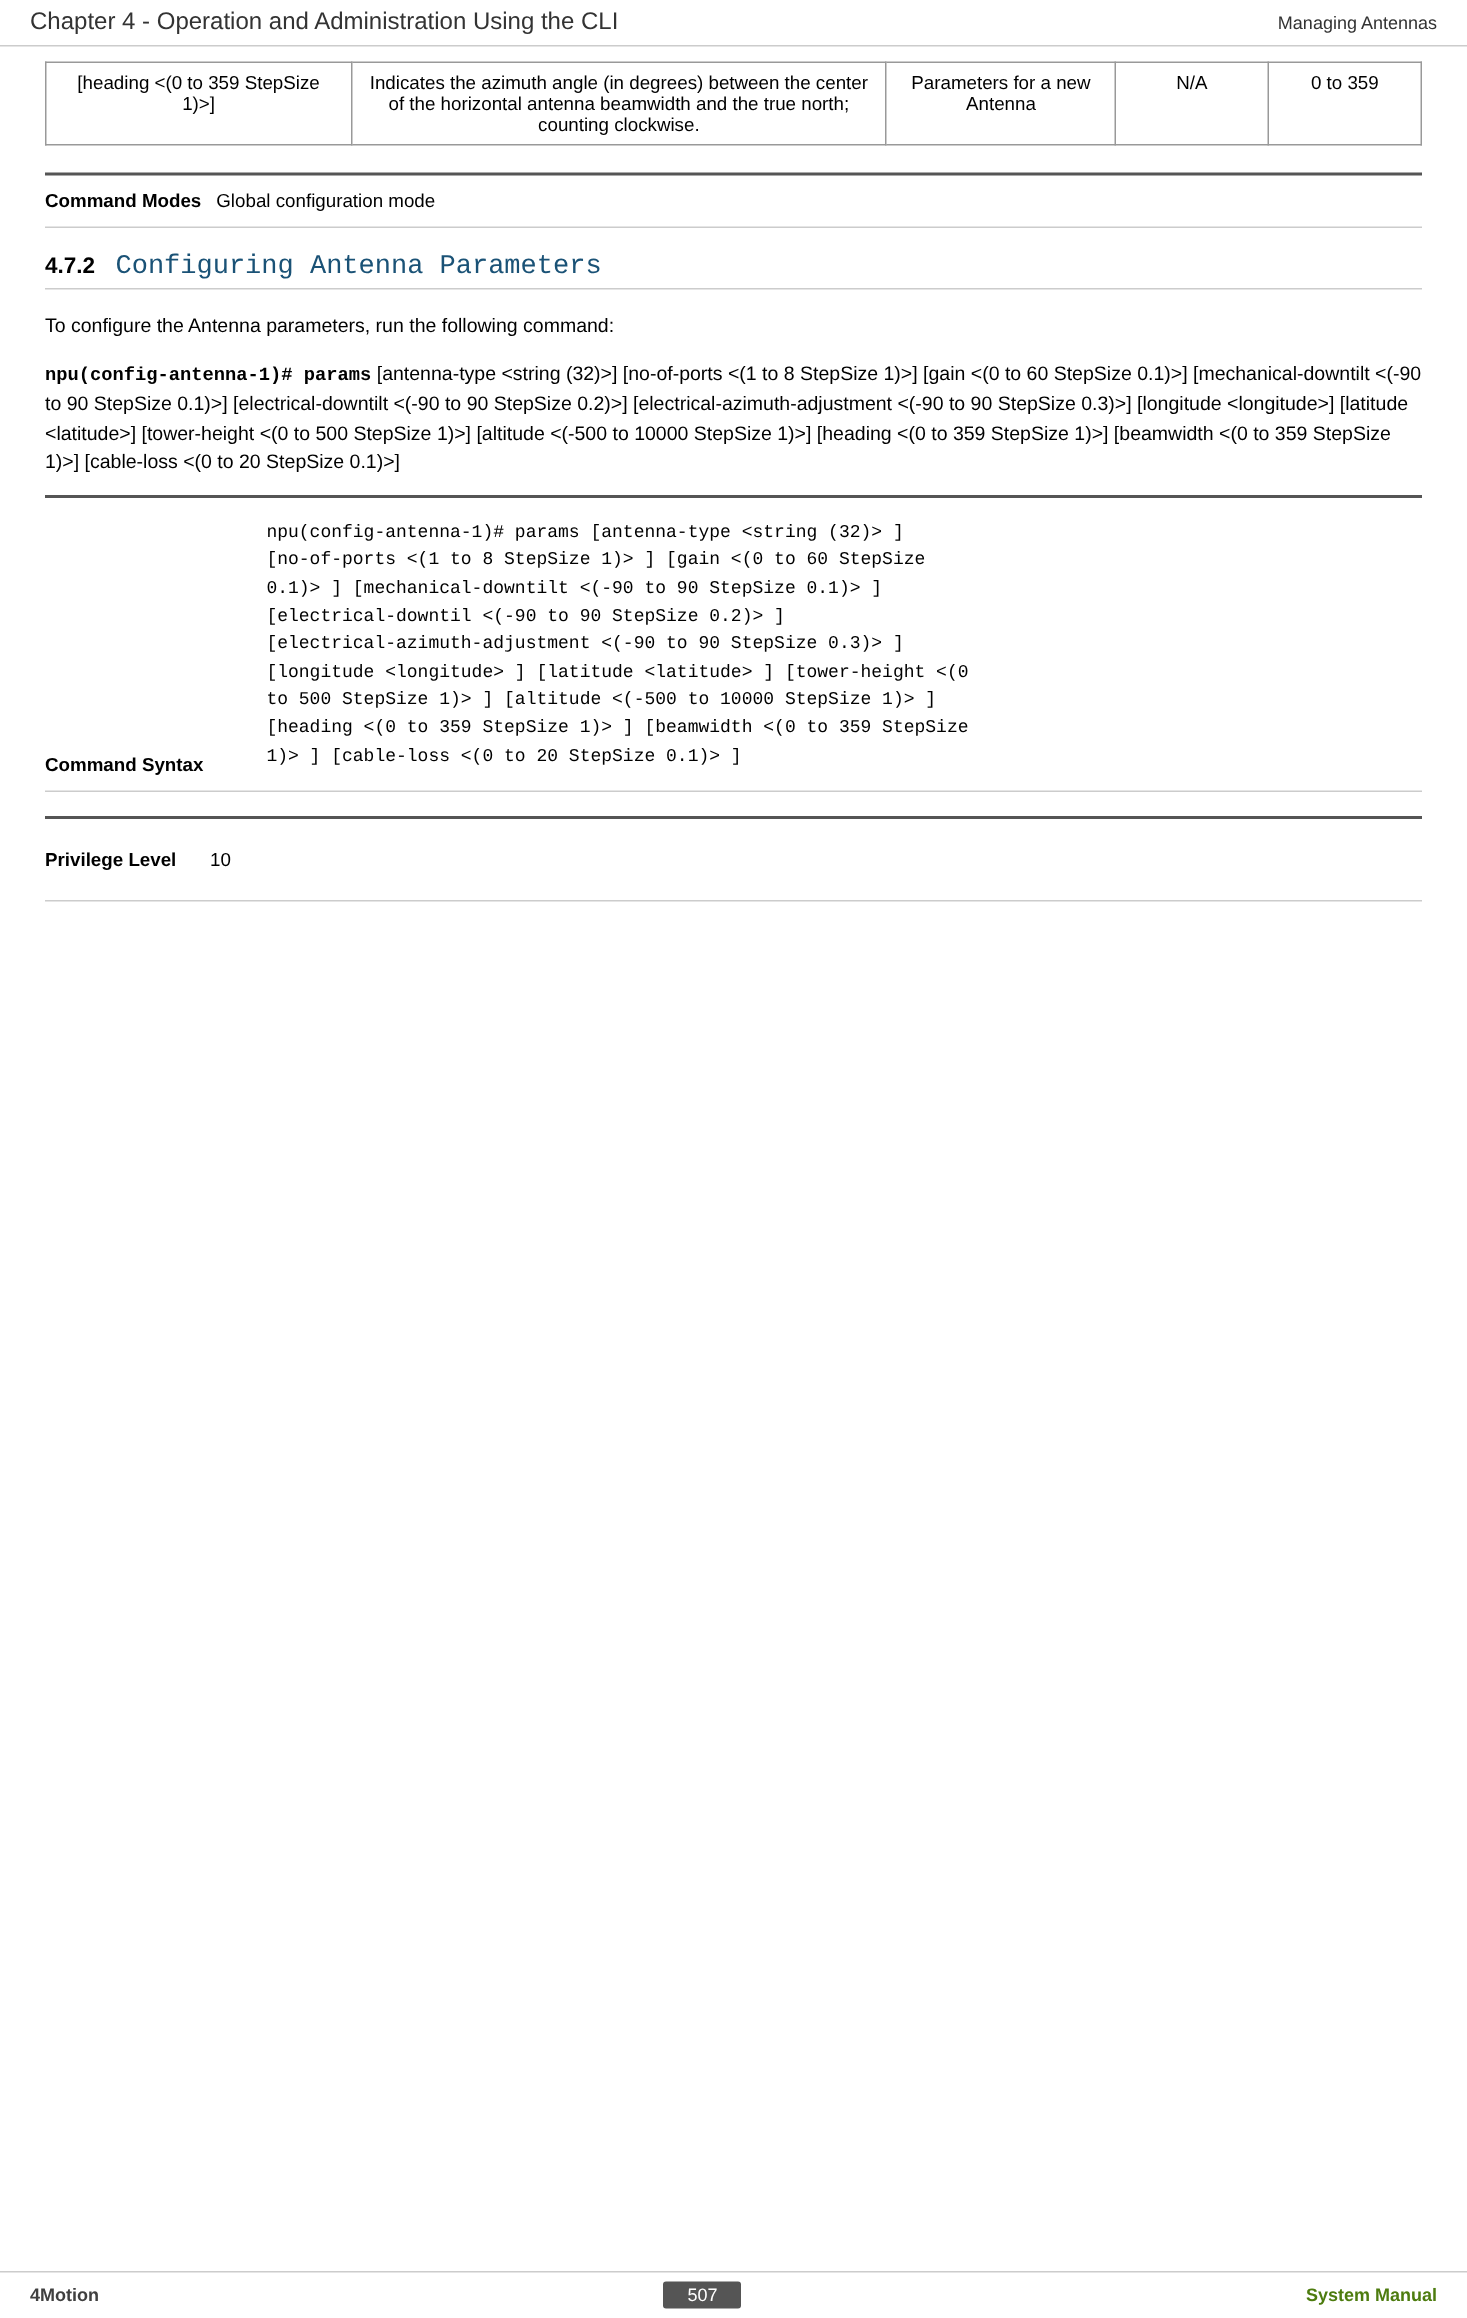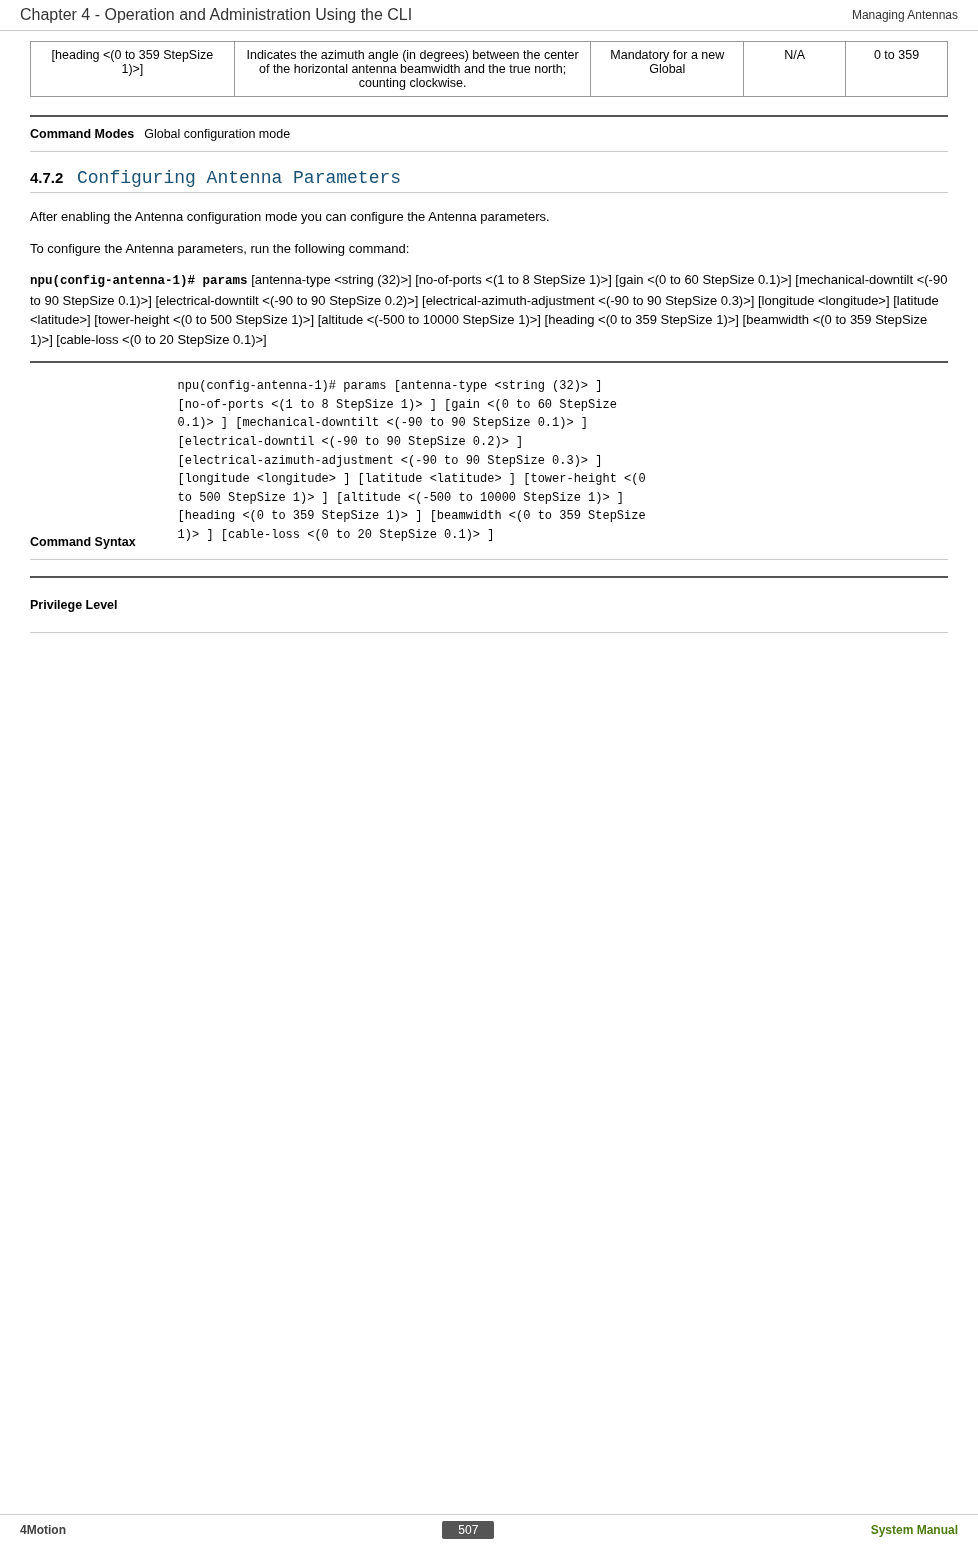--- a/index.html
+++ b/index.html
@@ -201,39 +201,38 @@
   <span class="right-title">Managing Antennas</span>
 </div>
 
 <div class="main-content">
 
   <table class="param-table">
     <tbody>
         <tr>
       <td>[heading  &lt;(0 to 359 StepSize 1)&gt;]</td>
       <td>Indicates the azimuth angle (in degrees) between the center of the horizontal antenna beamwidth and the true north; counting clockwise.</td>
-      <td>Mandatory for a new Global</td>
+      <td>Parameters for a new Antenna</td>
       <td>N/A</td>
       <td>0 to 359</td>
     </tr>
   </tbody>
     </table>
 
   <div class="section-block">
     <span class="section-label">Command Modes</span>
     <span class="section-content">Global configuration mode</span>
   </div>
 
 
   <div class="section-heading">
     <span class="section-heading-number">4.7.2</span>
     <span class="section-heading-title">Configuring Antenna Parameters</span>
   </div>
 
-  <p class="body-para">After enabling the Antenna configuration mode you can configure the Antenna parameters.</p>
   <p class="body-para">To configure the Antenna parameters, run the following command:</p>
 
   <p class="body-para">
     <span class="cmd-bold">npu(config-antenna-1)# params</span><span class="cmd-normal"> [antenna-type &lt;string (32)&gt;] [no-of-ports &lt;(1 to 8 StepSize 1)&gt;] [gain &lt;(0 to 60 StepSize 0.1)&gt;] [mechanical-downtilt &lt;(-90 to 90 StepSize 0.1)&gt;] [electrical-downtilt &lt;(-90 to 90 StepSize 0.2)&gt;] [electrical-azimuth-adjustment &lt;(-90 to 90 StepSize 0.3)&gt;] [longitude &lt;longitude&gt;] [latitude &lt;latitude&gt;] [tower-height &lt;(0 to 500 StepSize 1)&gt;] [altitude &lt;(-500 to 10000 StepSize 1)&gt;] [heading &lt;(0 to 359 StepSize 1)&gt;] [beamwidth &lt;(0 to 359 StepSize 1)&gt;] [cable-loss &lt;(0 to 20 StepSize 0.1)&gt;]</span>
   </p>
 
   <div class="section-block" style="align-items:flex-end; margin-top:10px;gap:32px;">
     <span class="section-label">Command Syntax</span>
     <div class="section-content">
       <div class="command-block">npu(config-antenna-1)# params [antenna-type &lt;string (32)&gt; ]
@@ -243,20 +242,21 @@
 [electrical-azimuth-adjustment &lt;(-90 to 90 StepSize 0.3)&gt; ]
 [longitude &lt;longitude&gt; ] [latitude &lt;latitude&gt; ] [tower-height &lt;(0
 to 500 StepSize 1)&gt; ] [altitude &lt;(-500 to 10000 StepSize 1)&gt; ]
 [heading &lt;(0 to 359 StepSize 1)&gt; ] [beamwidth &lt;(0 to 359 StepSize
 1)&gt; ] [cable-loss &lt;(0 to 20 StepSize 0.1)&gt; ]</div>
     </div>
   </div>
 
   <div class="privilege-block">
     <span class="section-label">Privilege Level</span>
+    <span class="section-content">10</span>
   </div>
 
 </div>
 
 <div class="page-footer">
   <span class="footer-left">4Motion</span>
   <span class="footer-center">507</span>
   <span class="footer-right">System Manual</span>
 </div>
 

